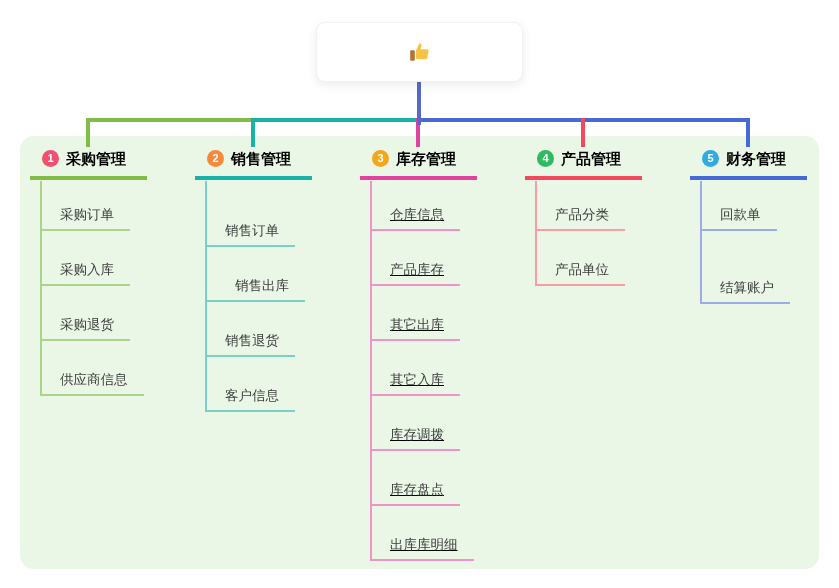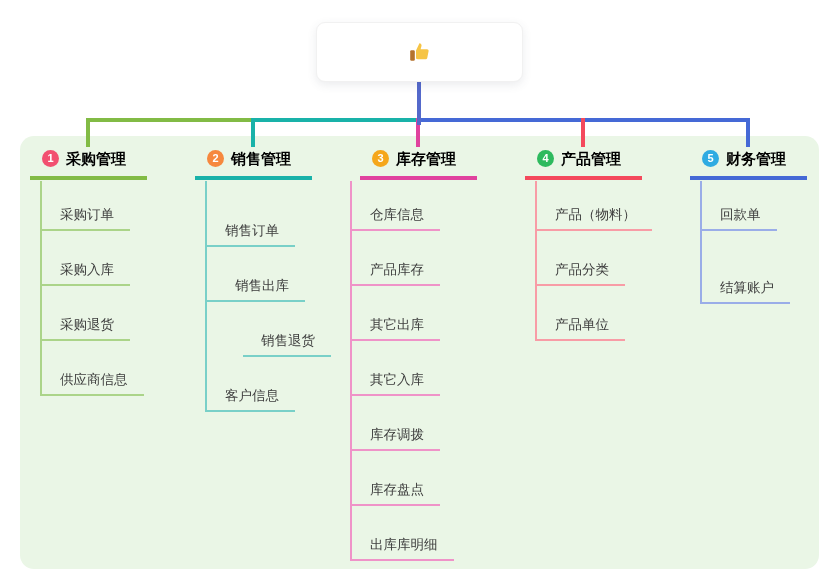--- a/index.html
+++ b/index.html
@@ -139,42 +139,41 @@
         <div class="child" style="border-bottom-color: rgb(171, 212, 137);">采购退货</div>
         <div class="child" style="border-bottom-color: rgb(171, 212, 137);">供应商信息</div>
       </div>
       <div class="branch-header" style="left: 195px; width: 117px; border-bottom-color: rgb(25, 178, 169);">
         <span class="badge" style="background: rgb(246, 136, 62);">2</span>
         <span class="branch-title">销售管理</span>
       </div>
       <div class="children" style="left: 205px; border-left-color: rgb(121, 208, 200);">
         <div class="child" style="border-bottom-color: rgb(121, 208, 200); margin-top: 16px;">销售订单</div>
         <div class="child" style="border-bottom-color: rgb(121, 208, 200); padding-left: 28px;">销售出库</div>
-        <div class="child" style="border-bottom-color: rgb(121, 208, 200); margin-left: 36px;">销售退货</div>
+        <div class="child" style="border-bottom-color: rgb(121, 208, 200);">销售退货</div>
         <div class="child" style="border-bottom-color: rgb(121, 208, 200);">客户信息</div>
       </div>
       <div class="branch-header" style="left: 360px; width: 117px; border-bottom-color: rgb(224, 66, 158);">
         <span class="badge" style="background: rgb(245, 167, 27);">3</span>
         <span class="branch-title">库存管理</span>
       </div>
-      <div class="children" style="left: 350px; border-left-color: rgb(239, 147, 200);">
+      <div class="children" style="left: 370px; border-left-color: rgb(239, 147, 200); text-decoration: underline;">
         <div class="child" style="border-bottom-color: rgb(239, 147, 200);">仓库信息</div>
         <div class="child" style="border-bottom-color: rgb(239, 147, 200);">产品库存</div>
         <div class="child" style="border-bottom-color: rgb(239, 147, 200);">其它出库</div>
         <div class="child" style="border-bottom-color: rgb(239, 147, 200);">其它入库</div>
         <div class="child" style="border-bottom-color: rgb(239, 147, 200);">库存调拨</div>
         <div class="child" style="border-bottom-color: rgb(239, 147, 200);">库存盘点</div>
         <div class="child" style="border-bottom-color: rgb(239, 147, 200);">出库库明细</div>
       </div>
       <div class="branch-header" style="left: 525px; width: 117px; border-bottom-color: rgb(244, 73, 92);">
         <span class="badge" style="background: rgb(46, 186, 94);">4</span>
         <span class="branch-title">产品管理</span>
       </div>
       <div class="children" style="left: 535px; border-left-color: rgb(248, 156, 166);">
-        <div class="child" style="border-bottom-color: rgb(248, 156, 166);">产品（物料）</div>
         <div class="child" style="border-bottom-color: rgb(248, 156, 166);">产品分类</div>
         <div class="child" style="border-bottom-color: rgb(248, 156, 166);">产品单位</div>
       </div>
       <div class="branch-header" style="left: 690px; width: 117px; border-bottom-color: rgb(69, 105, 214);">
         <span class="badge" style="background: rgb(47, 171, 226);">5</span>
         <span class="branch-title">财务管理</span>
       </div>
       <div class="children" style="left: 700px; border-left-color: rgb(154, 173, 232);">
         <div class="child" style="border-bottom-color: rgb(154, 173, 232);">回款单</div>
         <div class="child" style="border-bottom-color: rgb(154, 173, 232); margin-top: 18px;">结算账户</div>

